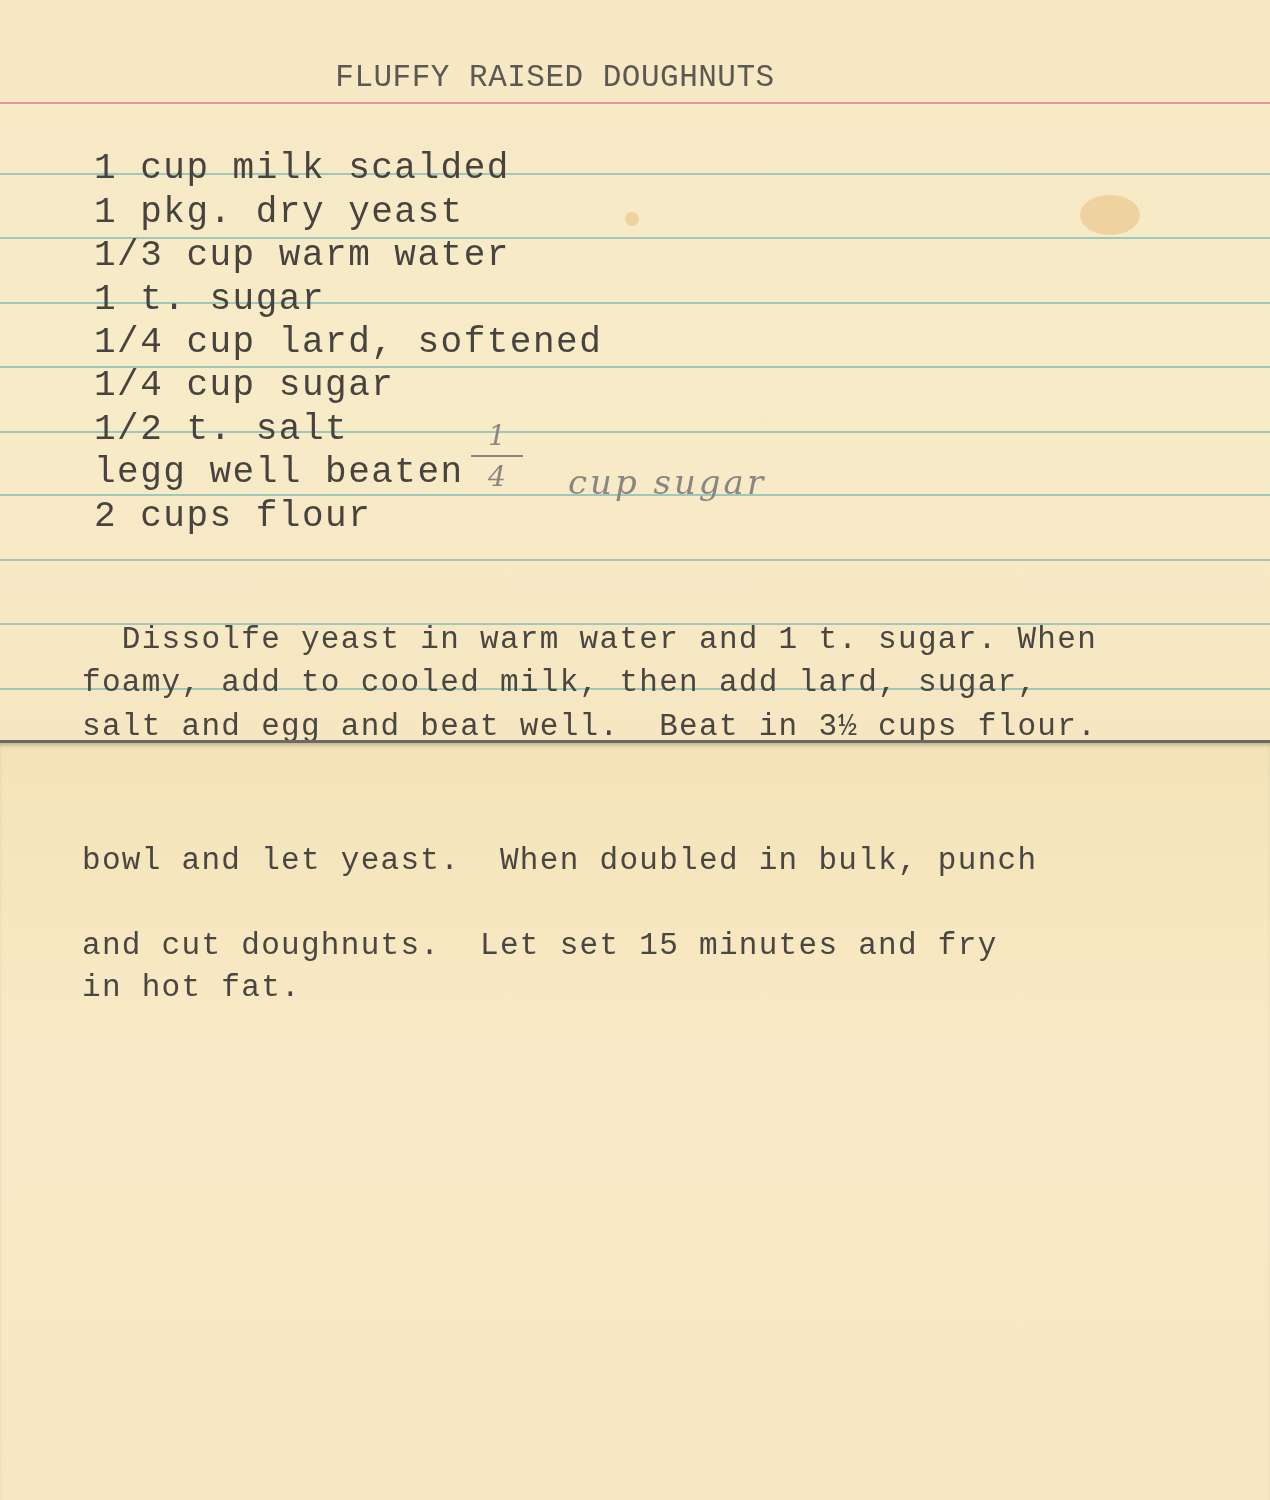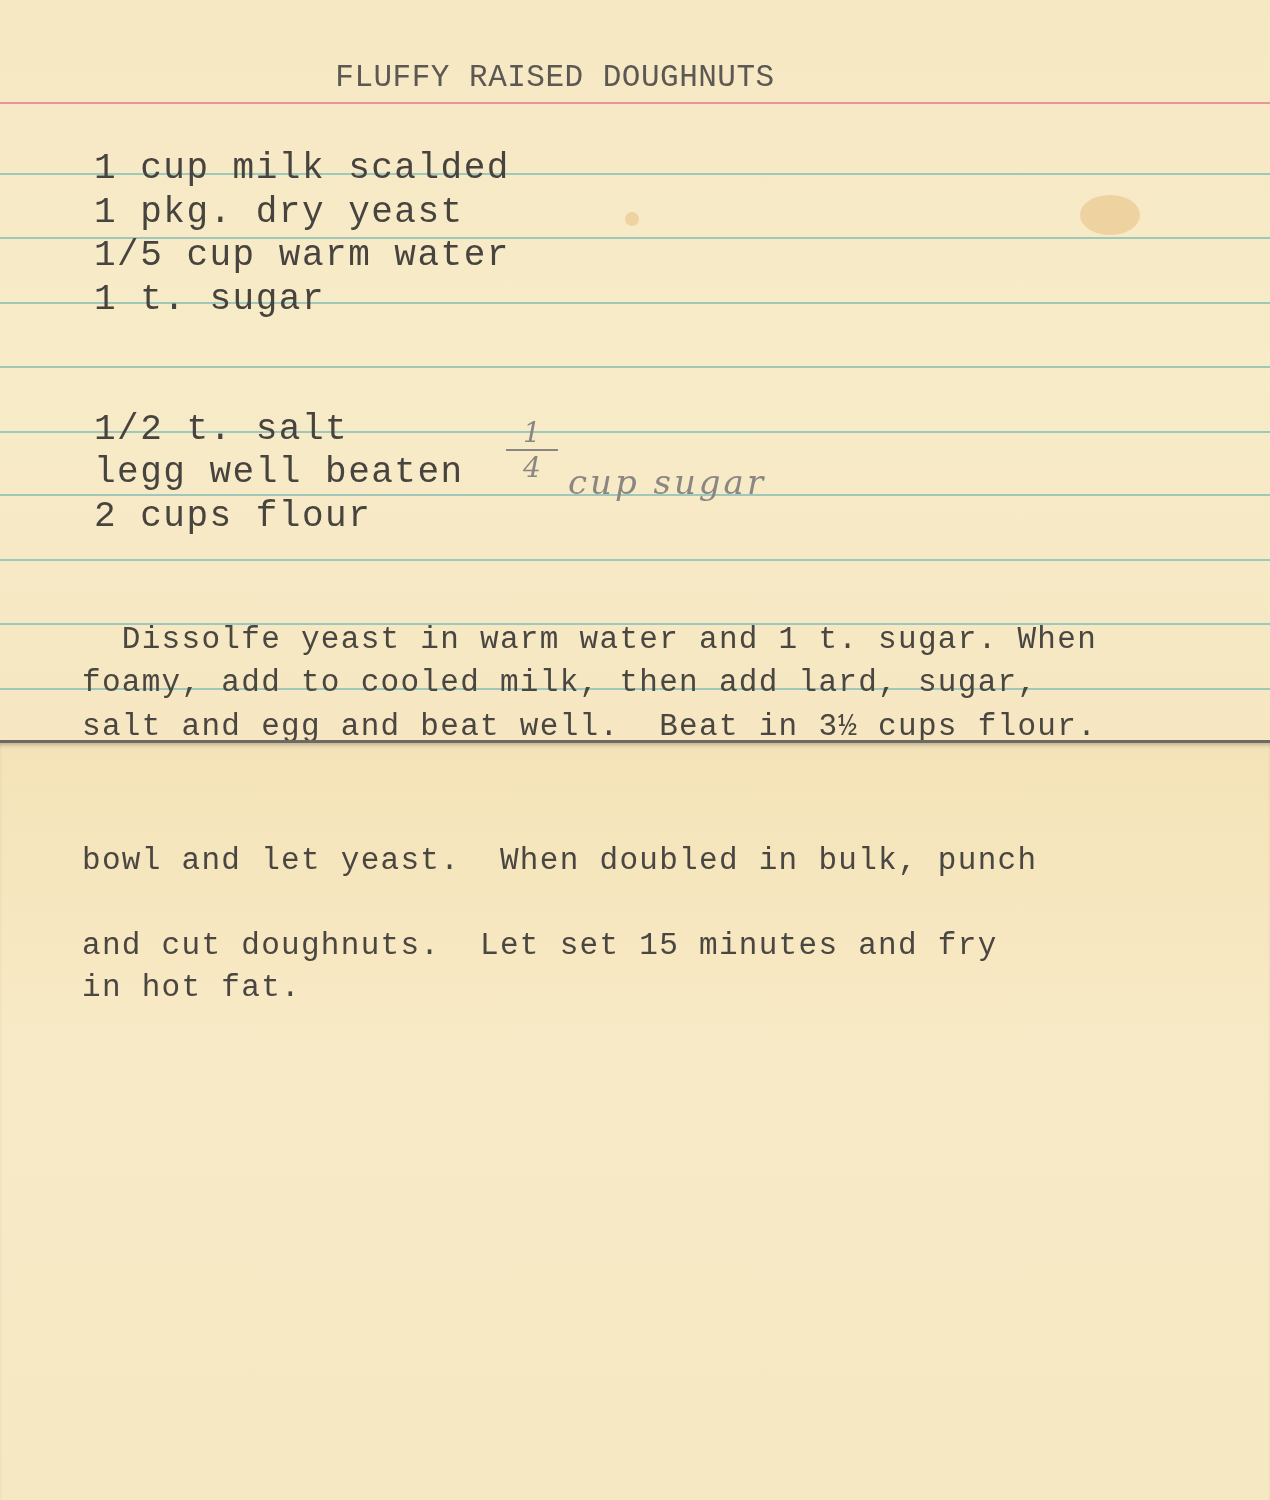--- a/index.html
+++ b/index.html
@@ -33,23 +33,23 @@
   }
   .ing {
     position: absolute; left: 94px; font-size: 36px; letter-spacing: 1.5px;
     white-space: pre; color: #47433e;
   }
   .hand {
     position: absolute; font-family: "DejaVu Serif", serif; font-style: italic;
     color: #8a8783; font-size: 34px; letter-spacing: 3px; text-align: right;
   }
   .hand-frac {
-    position: absolute; left: 506px; top: 418px; width: 52px; text-align: center;
+    position: absolute; left: 471px; top: 418px; width: 52px; text-align: center;
     font-family: "DejaVu Serif", serif; font-style: italic; color: #8a8783;
-    font-size: 28px; line-height: 29px;
+    font-size: 28px; line-height: 35px;
   }
   .hand-frac .bar { display:block; height:2px; background:#8a8783; margin: 2px 0; }
   .para {
     position: absolute; left: 82px; font-size: 31px; letter-spacing: 1.3px;
     white-space: pre; color: #4a4641; margin-top: 42px;
   }
   .spot {
     position: absolute; border-radius: 50%; background: rgba(220,170,90,0.35);
   }
 </style>
@@ -68,22 +68,24 @@
   <div class="blue-rule" style="top:623px"></div>
   <div class="blue-rule" style="top:688px"></div>
 
   <div class="spot" style="left:1080px;top:195px;width:60px;height:40px;"></div>
   <div class="spot" style="left:625px;top:212px;width:14px;height:14px;"></div>
 
   <div class="title">FLUFFY RAISED DOUGHNUTS</div>
 
   <div class="ing" style="top:148px">1 cup milk scalded</div>
   <div class="ing" style="top:192px">1 pkg. dry yeast</div>
-  <div class="ing" style="top:235px">1/5 cup warm water</div>
+  <div class="ing" style="top:235px">1/3 cup warm water</div>
   <div class="ing" style="top:279px">1 t. sugar</div>
+  <div class="ing" style="top:322px">1/4 cup lard, softened</div>
+  <div class="ing" style="top:365px">1/4 cup sugar</div>
   <div class="ing" style="top:409px">1/2 t. salt</div>
   <div class="ing" style="top:452px">legg well beaten</div>
   <div class="ing" style="top:496px">2 cups flour</div>
 
   <div class="hand-frac">
     <span>1</span>
     <span class="bar"></span>
     <span>4</span>
   </div>
   <div class="hand" style="left:568px;top:462px">cup sugar</div>

